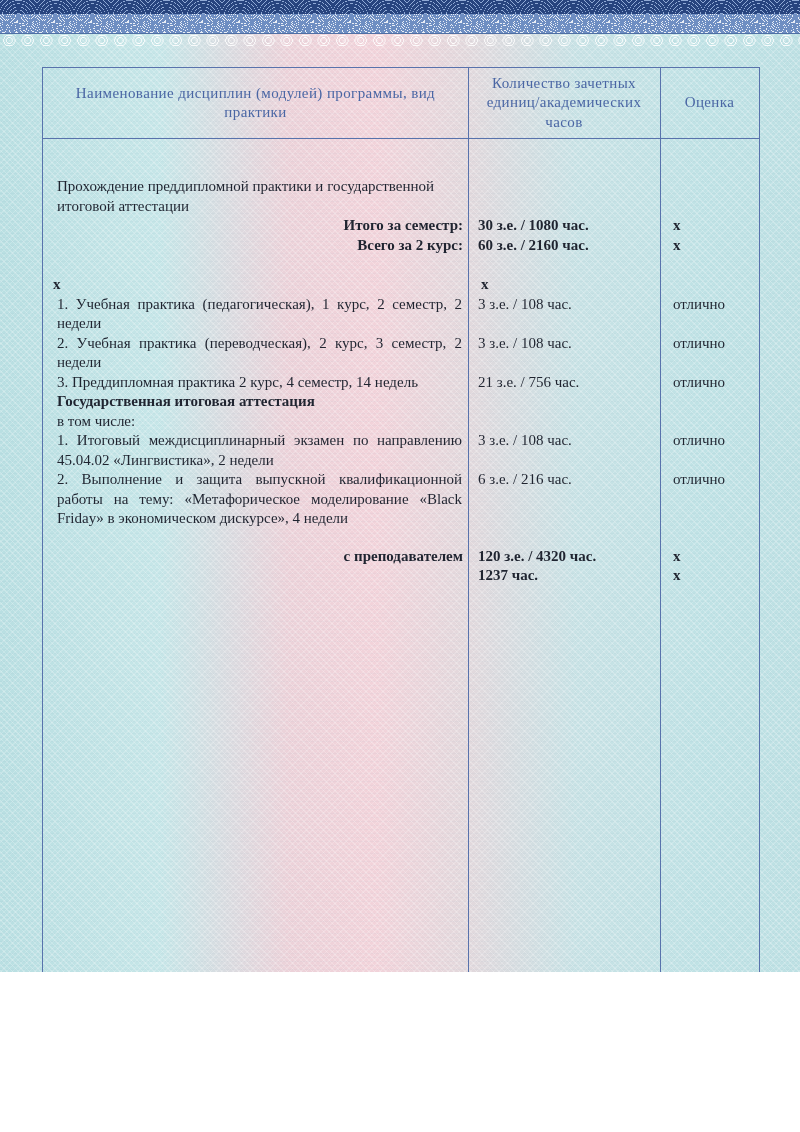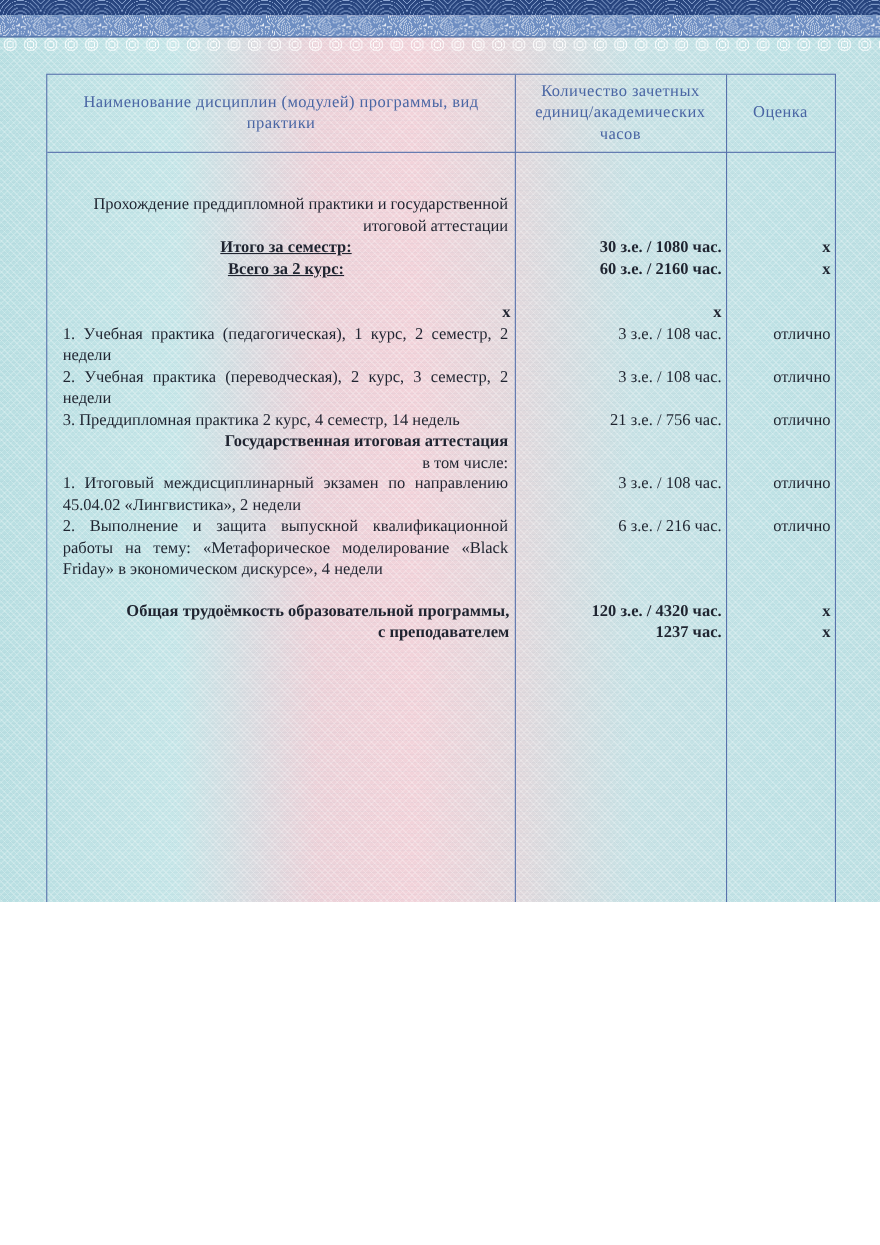--- a/index.html
+++ b/index.html
@@ -1,17 +1,17 @@
 <!DOCTYPE html>
 <html><head>
 <meta charset="utf-8">
 <style>
   html,body{margin:0;padding:0;background:#ffffff;}
   .page{
-    position:relative;width:800px;height:820px;overflow:hidden;
+    position:relative;width:800px;height:972px;overflow:hidden;
     font-family:"Liberation Serif", serif;color:#1f2430;background:#ffffff;
   }
   
   .sheet{
     position:absolute;left:0;top:0;width:800px;height:1118px;
     background:linear-gradient(90deg,
       #b9dfe2 0%, #c6e6e8 20%, #ecd2d9 36%, #f2d3da 47%,
       #e3d8dc 58%, #c8e2e5 72%, #bfe2e5 88%, #bde0e3 100%);
   }
   .sheet::after{ 
@@ -51,27 +51,27 @@
   .vline{position:absolute;top:0;bottom:0;width:1px;background:#5872ac;}
   .vline-1{left:425px;} .vline-2{left:617px;}
   .thead{
     display:grid;grid-template-columns:425px 192px 1fr;height:70px;
     border-bottom:1px solid #5872ac;color:#4a66a4;text-align:center;
     align-items:center;letter-spacing:.4px;
   }
   .thead .hc{padding:0 14px;}
   .tbody{padding-top:38px;}
   .trow{display:grid;grid-template-columns:425px 192px 1fr;align-items:start;}
-  .c{min-height:1px;text-align:right;}
+  .c{min-height:1px;}
   .name{padding:0 6px 0 14px;}
   .credits{padding:0 4px 0 10px;}
   .grade{padding:0 4px 0 13px;}
   .k-title .name{text-align:center;font-weight:bold;}
   .k-total{font-weight:bold;}
-  .k-total .name{text-align:center;padding-right:5px;text-decoration:underline;}
+  .k-total .name{text-align:right;padding-right:5px;}
   .k-group .lead{font-weight:bold;}
   .k-group .credits,.k-group .grade{font-weight:bold;}
   .k-item .name{text-align:justify;}
   .gap-20{height:20px;} .gap-18{height:18px;}
   .totals{font-weight:bold;}
   .totals .name{text-align:right;padding-right:5px;}
   .totals .tl{display:block;}
   .totals .credits div,.totals .grade div{display:block;}
   
   .stamp{position:absolute;left:644px;top:974px;width:168px;height:168px;opacity:.84;}
@@ -171,21 +171,20 @@
       <div class="trow k-item">
         <div class="c name">2. Выполнение и защита выпускной квалификационной работы на тему: «Метафорическое моделирование «Black Friday» в экономическом дискурсе», 4 недели</div>
         <div class="c credits">6 з.е. / 216 час.</div>
         <div class="c grade">отлично</div>
       </div>
 
       <div class="gap-18"></div>
 
       <div class="trow totals">
         <div class="c name">
-          <span class="tl">Общая трудоёмкость образовательной программы,</span>
           <span class="tl">с преподавателем</span>
         </div>
         <div class="c credits">
           <div>120 з.е. / 4320 час.</div>
           <div>1237 час.</div>
         </div>
         <div class="c grade">
           <div>x</div>
           <div>x</div>
         </div>

